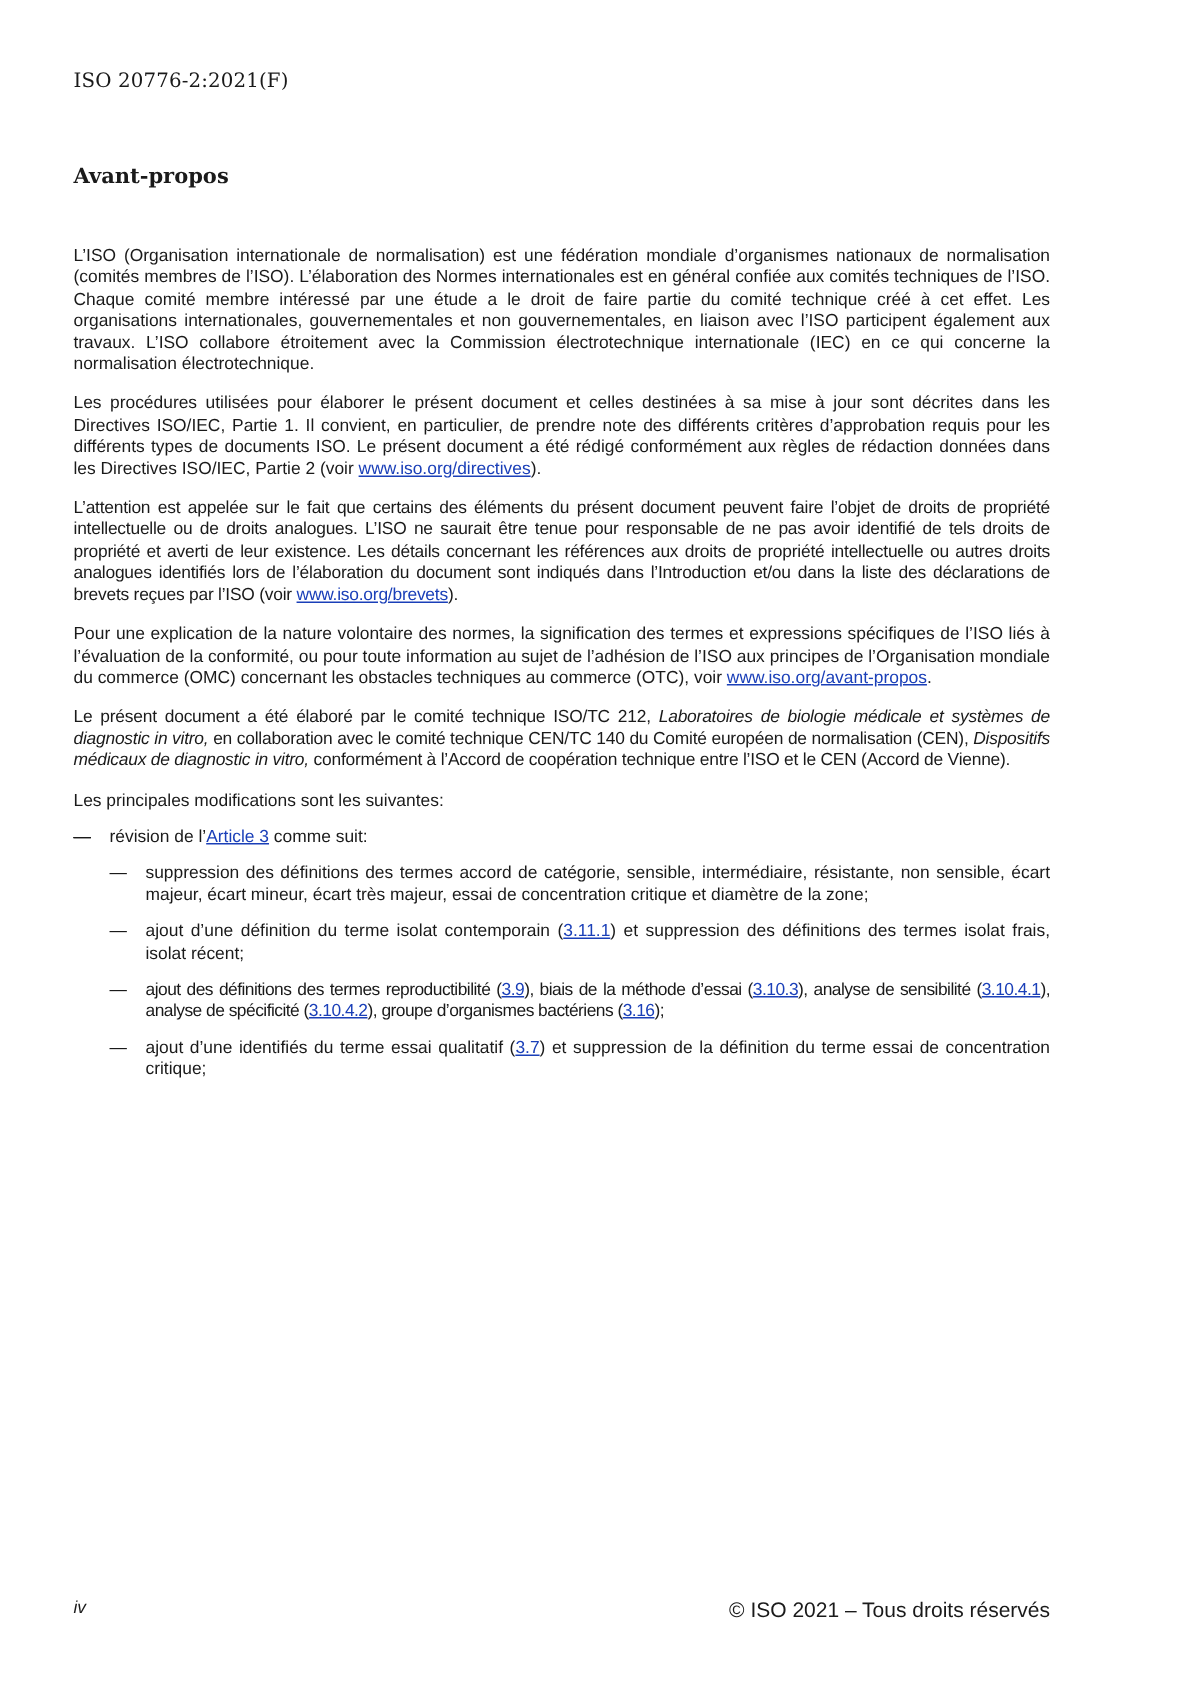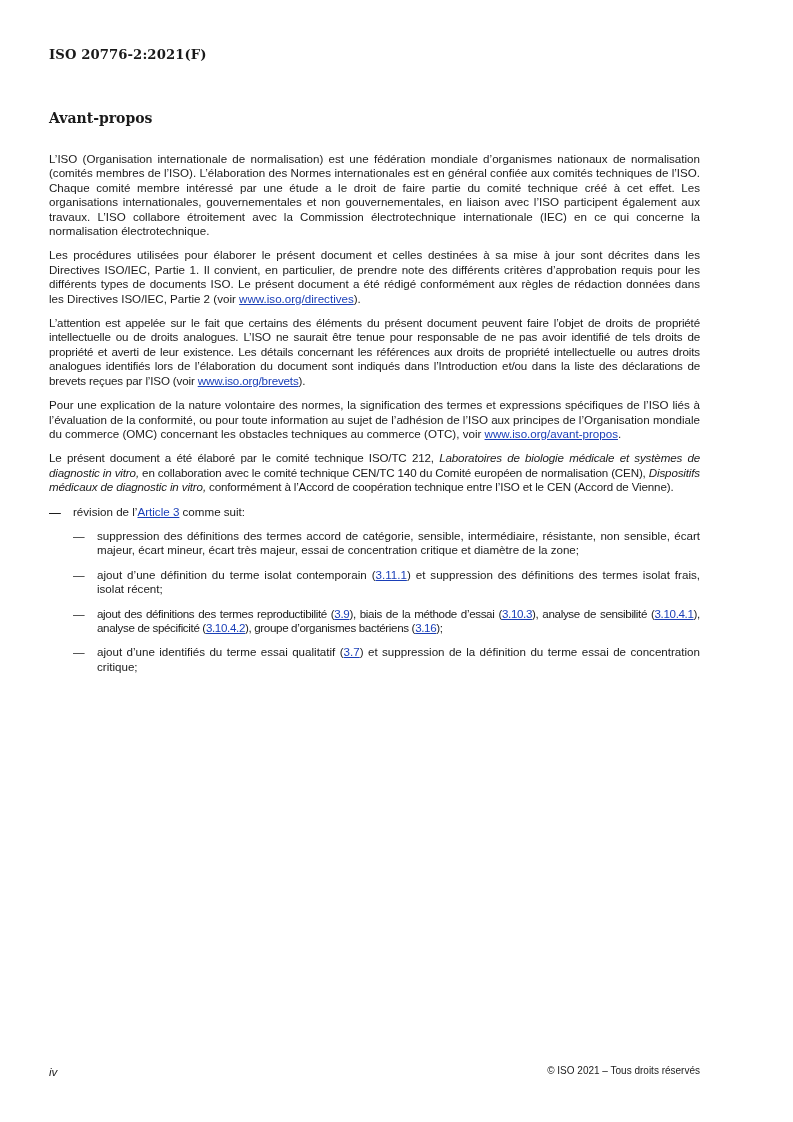--- a/index.html
+++ b/index.html
@@ -1,54 +1,55 @@
 <!DOCTYPE html>
 <html><head>
 <meta charset="utf-8">
 <style>
   html, body { margin: 0; padding: 0; background: #ffffff; }
   body { width: 793px; height: 1122px; position: relative; overflow: hidden;
          font-family: "DejaVu Serif", "Liberation Serif", serif; color: #1a1a1a; }
   .page { position: absolute; left: 49px; top: 0; width: 651px; }
-  .doc-id { position: absolute; top: 47px; left: 0; font-weight: bold; font-size: 13.2px; letter-spacing: 0.1px; }
+  .doc-id { position: absolute; top: 47px; left: 0; font-weight: normal; font-size: 13.2px; letter-spacing: 0.1px; }
   .title { position: absolute; top: 110px; left: 0; font-weight: bold; font-size: 14px; margin: 0; }
   .body { position: absolute; top: 152px; left: 0; width: 651px;
           font-family: "Liberation Sans", sans-serif; font-size: 11.6px; line-height: 14.4px; }
-  .body p { margin: 0 0 10px 0; text-align: justify; font-stretch: condensed; }
+  .body p { margin: 12px 0 10px 0; text-align: justify; font-stretch: condensed; }
   .body p.tight { letter-spacing: -0.15px; }
   a.link { color: #1a3fb8; text-decoration: underline; }
   .list { list-style: none; margin: 0; padding: 0; }
   .list > li { position: relative; padding-left: 24px; margin: 0 0 10px 0; text-align: justify; }
   .dash { position: absolute; left: 0; top: 0; }
   .sublist { list-style: none; margin: 10px 0 0 0; padding: 0; }
   .sublist > li { position: relative; padding-left: 24px; margin: 0 0 10px 0; text-align: justify; }
   .footer { position: absolute; top: 1065px; left: 49px; width: 651px; height: 16px;
             font-family: "Liberation Sans", sans-serif; font-size: 11.6px; }
   .footer .page-num { position: absolute; left: 0; top: 0; font-style: italic; }
-  .footer .copyright { position: absolute; right: 0; top: 0; font-size: 10px; }
+  .footer .copyright { position: absolute; right: 0; top: 0; font-size: 14px; }
 </style>
 </head>
 <body>
 
 <div class="page">
   <div class="doc-id">ISO 20776-2:2021(F)</div>
   <h1 class="title">Avant-propos</h1>
 
   <div class="body">
     <p>L’ISO (Organisation internationale de normalisation) est une fédération mondiale d’organismes nationaux de normalisation (comités membres de l’ISO). L’élaboration des Normes internationales est en général confiée aux comités techniques de l’ISO. Chaque comité membre intéressé par une étude a le droit de faire partie du comité technique créé à cet effet. Les organisations internationales, gouvernementales et non gouvernementales, en liaison avec l’ISO participent également aux travaux. L’ISO collabore étroitement avec la Commission électrotechnique internationale (IEC) en ce qui concerne la normalisation électrotechnique.</p>
 
     <p><span>Les procédures utilisées pour élaborer le présent document et celles destinées à sa mise à jour sont décrites dans les Directives ISO/IEC, Partie 1. Il convient, en particulier, de prendre note des différents critères d’approbation requis pour les différents types de documents ISO. Le présent document a été rédigé conformément aux règles de rédaction données dans les Directives ISO/IEC, Partie 2 (voir </span><a class="link" href="#">www.iso.org/directives</a><span>).</span></p>
 
     <p class="tight"><span>L’attention est appelée sur le fait que certains des éléments du présent document peuvent faire l’objet de droits de propriété intellectuelle ou de droits analogues. L’ISO ne saurait être tenue pour responsable de ne pas avoir identifié de tels droits de propriété et averti de leur existence. Les détails concernant les références aux droits de propriété intellectuelle ou autres droits analogues identifiés lors de l’élaboration du document sont indiqués dans l’Introduction et/ou dans la liste des déclarations de brevets reçues par l’ISO (voir </span><a class="link" href="#">www.iso.org/brevets</a><span>).</span></p>
 
 
     <p><span>Pour une explication de la nature volontaire des normes, la signification des termes et expressions spécifiques de l’ISO liés à l’évaluation de la conformité, ou pour toute information au sujet de l’adhésion de l’ISO aux principes de l’Organisation mondiale du commerce (OMC) concernant les obstacles techniques au commerce (OTC), voir </span><a class="link" href="#">www.iso.org/avant-propos</a><span>.</span></p>
 
     <p class="tight"><span>Le présent document a été élaboré par le comité technique ISO/TC 212, </span><i>Laboratoires de biologie médicale et systèmes de diagnostic in vitro,</i><span> en collaboration avec le comité technique CEN/TC 140 du Comité européen de normalisation (CEN), </span><i>Dispositifs médicaux de diagnostic in vitro,</i><span> conformément à l’Accord de coopération technique entre l’ISO et le CEN (Accord de Vienne).</span></p>
 
+    <p>Les principales modifications sont les suivantes:</p>
 
     <ul class="list">
       <li><span class="dash">—</span></li>
       <li><span class="dash">—</span></li>
       <li><span class="dash">—</span><span>révision de l’</span><a class="link" href="#">Article 3</a><span> comme suit:</span>
         <ul class="sublist">
           <li><span class="dash">—</span><span>suppression des définitions des termes accord de catégorie, sensible, intermédiaire, résistante, non sensible, écart majeur, écart mineur, écart très majeur, essai de concentration critique et diamètre de la zone;</span></li>
           <li><span class="dash">—</span><span>ajout d’une définition du terme isolat contemporain (</span><a class="link" href="#">3.11.1</a><span>) et suppression des définitions des termes isolat frais, isolat récent;</span></li>
           <li class="tight" style="letter-spacing:-0.35px"><span class="dash">—</span><span>ajout des définitions des termes reproductibilité (</span><a class="link" href="#">3.9</a><span>), biais de la méthode d’essai (</span><a class="link" href="#">3.10.3</a><span>), analyse de sensibilité (</span><a class="link" href="#">3.10.4.1</a><span>), analyse de spécificité (</span><a class="link" href="#">3.10.4.2</a><span>), groupe d’organismes bactériens (</span><a class="link" href="#">3.16</a><span>);</span></li>
           <li><span class="dash">—</span><span>ajout d’une identifiés du terme essai qualitatif (</span><a class="link" href="#">3.7</a><span>) et suppression de la définition du terme essai de concentration critique;</span></li>

